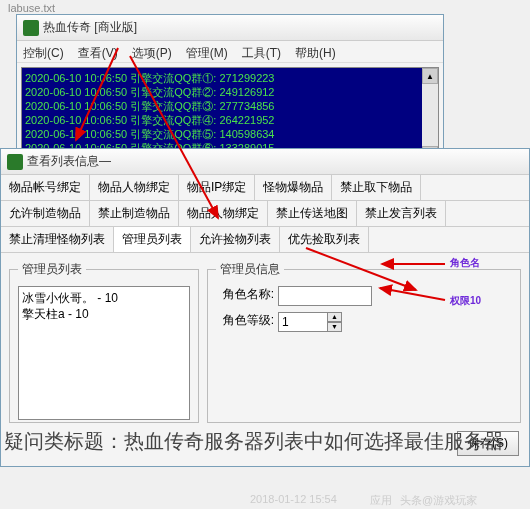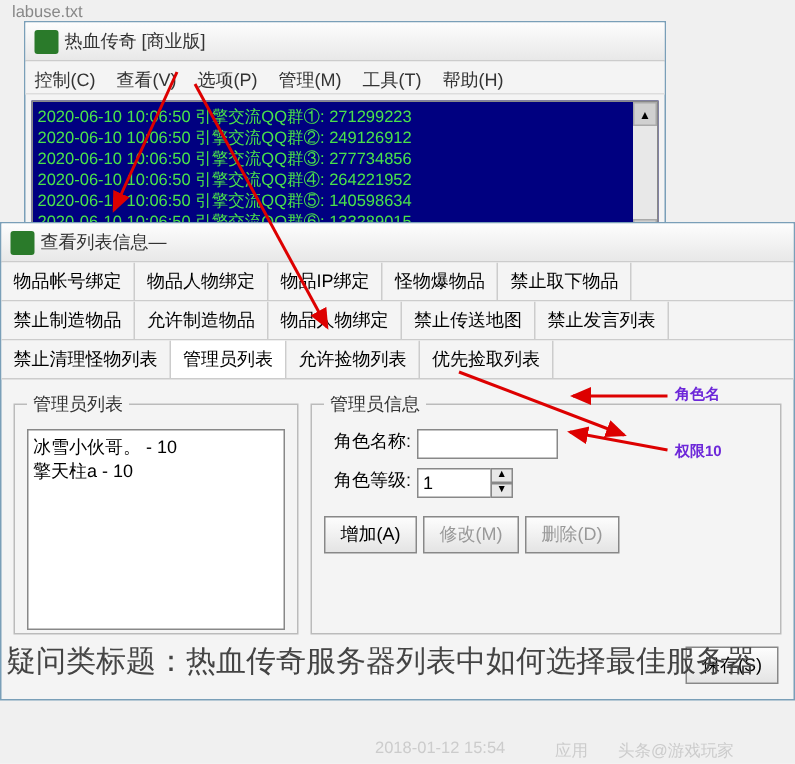--- a/index.html
+++ b/index.html
@@ -81,22 +81,22 @@
     <span>查看列表信息—</span>
   </div>
   <div class="tab-row">
     <span>物品帐号绑定</span>
     <span>物品人物绑定</span>
     <span>物品IP绑定</span>
     <span>怪物爆物品</span>
     <span>禁止取下物品</span>
   </div>
   <div class="tab-row">
+    <span>允许制造物品</span>
     <span>禁止制造物品</span>
-    <span>允许制造物品</span>
     <span>物品人物绑定</span>
     <span>禁止传送地图</span>
     <span>禁止发言列表</span>
   </div>
   <div class="tab-row">
     <span>禁止清理怪物列表</span>
     <span class="active">管理员列表</span>
     <span>允许捡物列表</span>
     <span>优先捡取列表</span>
   </div>
@@ -115,25 +115,20 @@
         <input class="name-input" style="">
       </div>
       <div class="form-row">
         <label>角色等级:</label>
         <input class="level-input" value="1" style="">
         <div class="spinner">
           <span>▲</span>
           <span>▼</span>
         </div>
       </div>
-      <div class="btn-row">
-        <button class="btn">增加(A)</button>
-        <button class="btn disabled">修改(M)</button>
-        <button class="btn disabled">删除(D)</button>
-      </div>
     </fieldset>
   </div>
   <div class="save-row">
     <button class="btn">保存(S)</button>
   </div>
 </div>
 
 <svg class="arrow-svg" style="top:0;left:0" width="530" height="430">
   <defs>
       <marker id="ah" markerWidth="8" markerHeight="8" refX="6" refY="3" orient="auto">
@@ -146,13 +141,13 @@
   <line x1="445" y1="264" x2="382" y2="264" stroke="#d00" stroke-width="2" marker-end="url(#ah)"></line>
   <line x1="445" y1="300" x2="380" y2="288" stroke="#d00" stroke-width="2" marker-end="url(#ah)"></line>
 </svg>
 <div class="annotation" style="top:256px;left:450px">角色名</div>
 <div class="annotation" style="top:294px;left:450px">权限10</div>
 
 <div class="caption">疑问类标题：热血传奇服务器列表中如何选择最佳服务器</div>
 
 <div class="faded-date" style="top:493px;left:250px">2018-01-12 15:54</div>
 <div class="faded-date" style="top:493px;left:370px">应用</div>
-<div class="faded-date" style="top:493px;left:412px">头条@游戏玩家</div>
+<div class="faded-date" style="top:493px;left:400px">头条@游戏玩家</div>
 
 </body></html>

